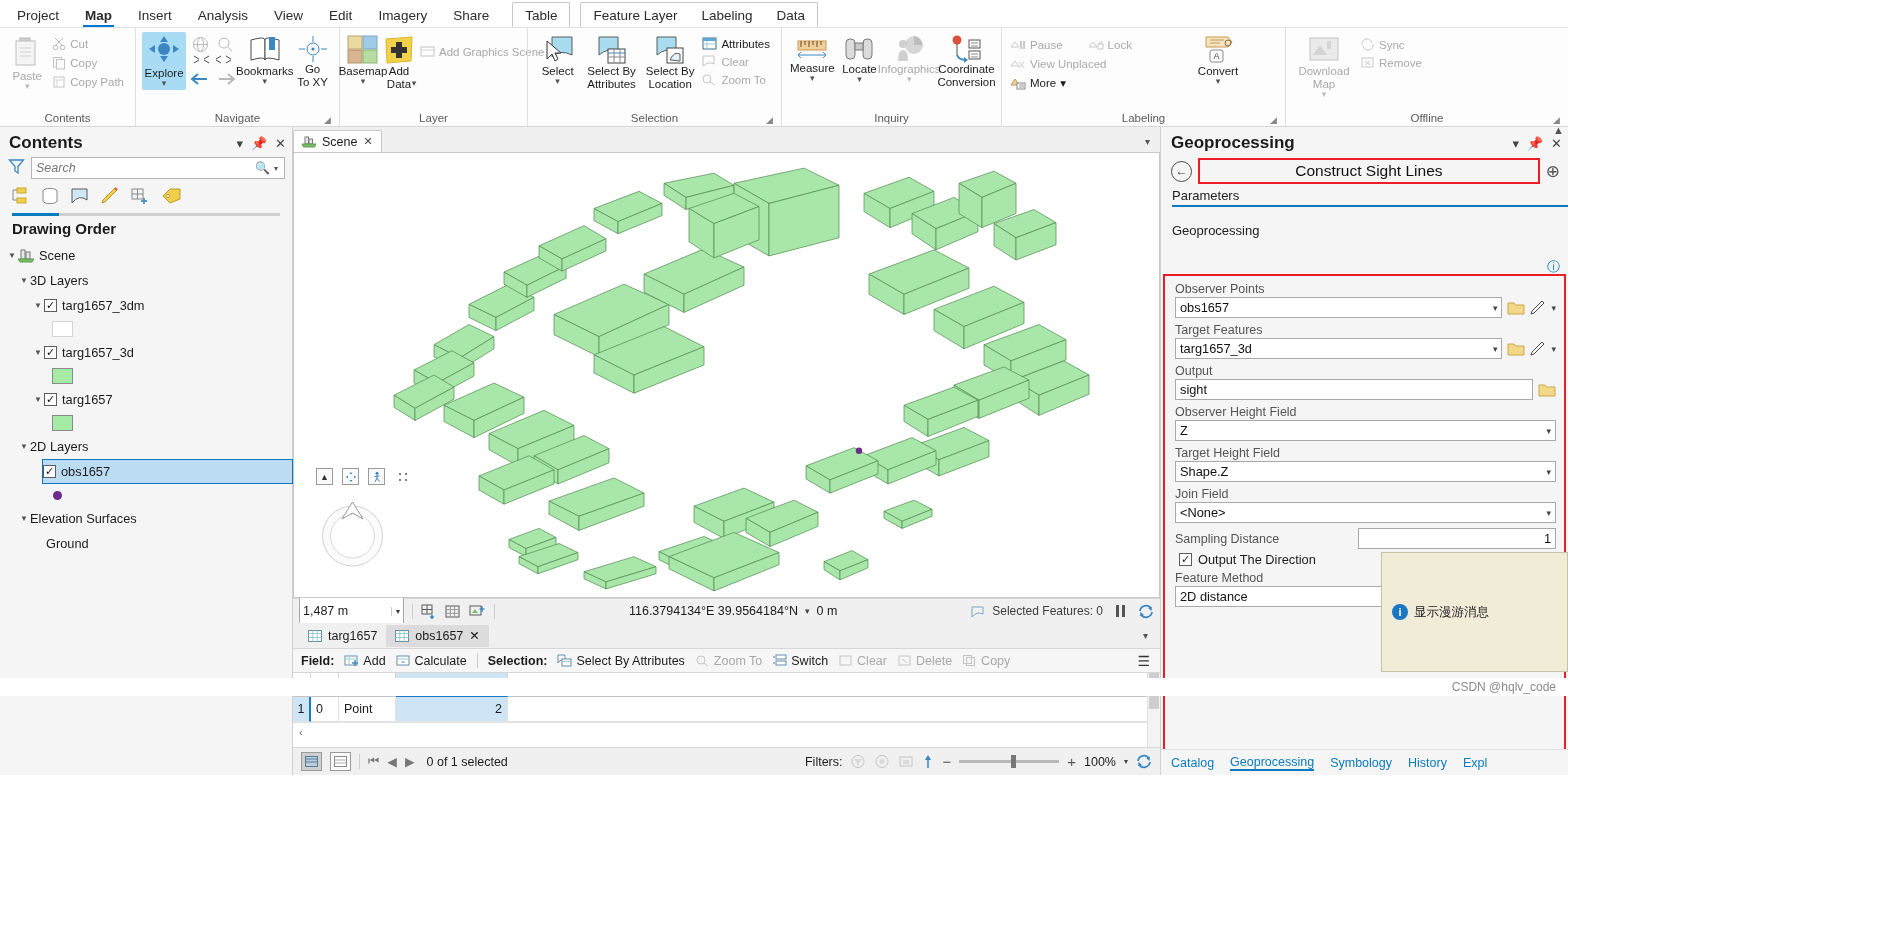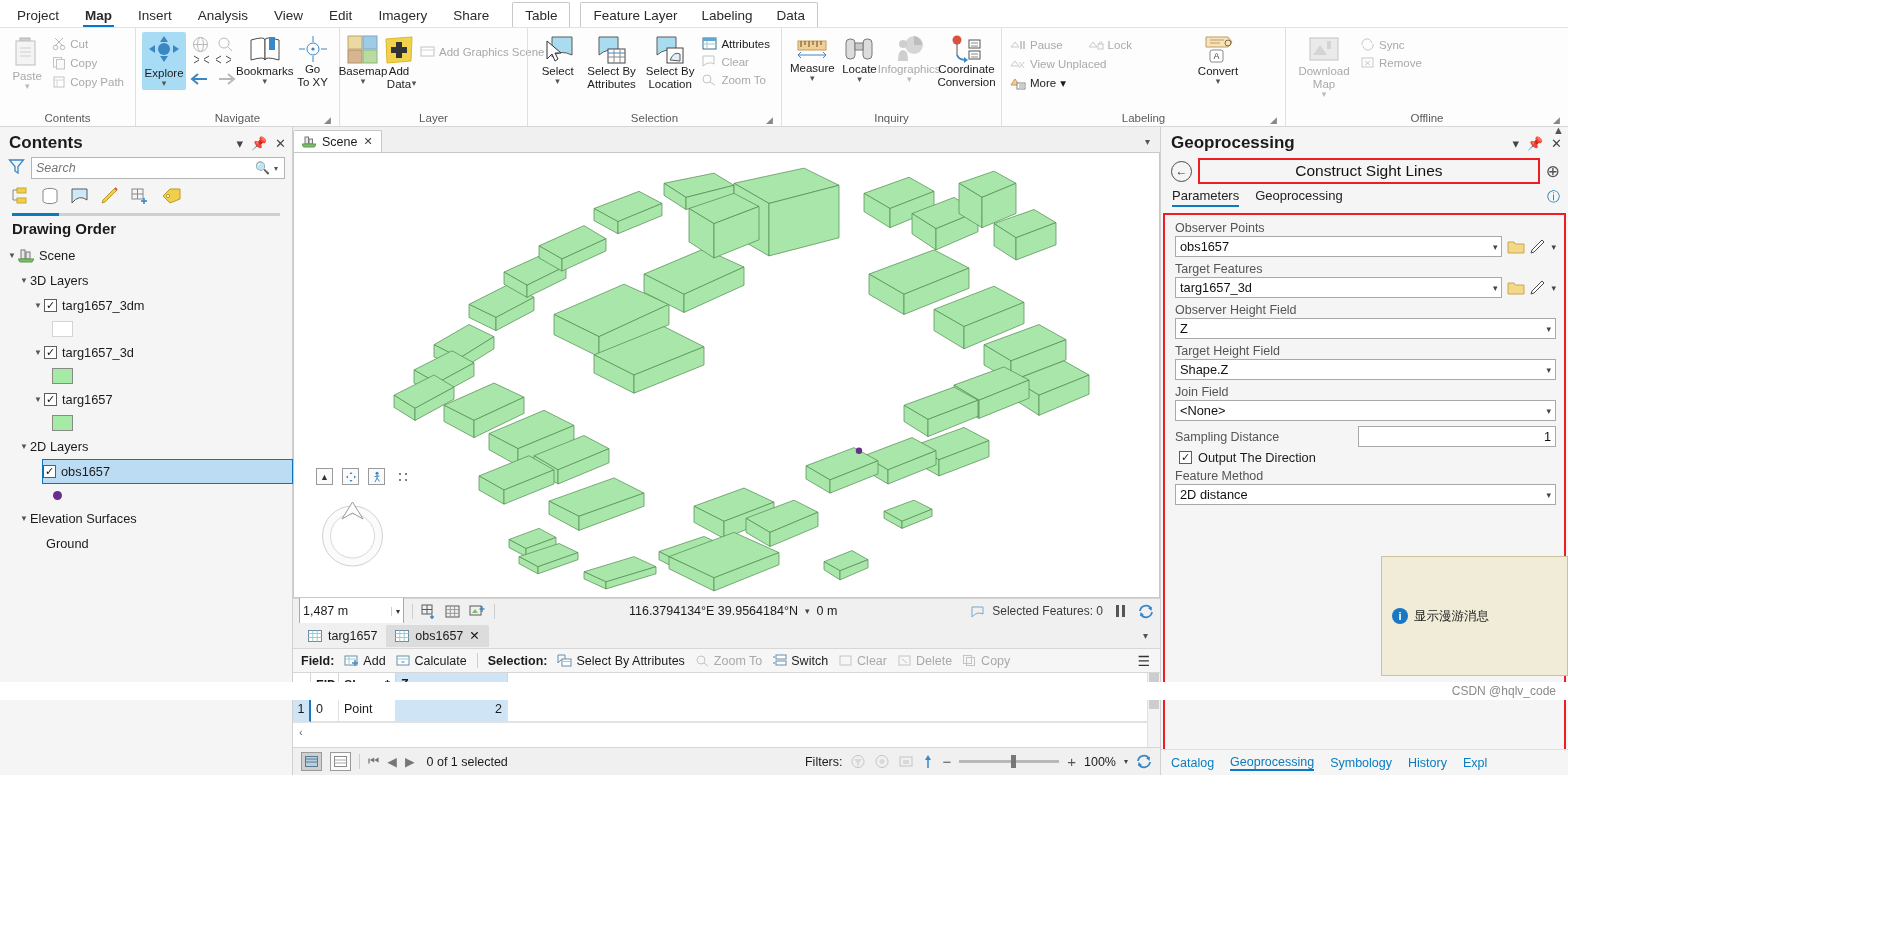--- a/index.html
+++ b/index.html
@@ -2,21 +2,21 @@
 <html><head>
 <meta charset="utf-8">
 <style>
   * { box-sizing: border-box; margin:0; padding:0; }
   html,body{
     width:1900px; height:942px; overflow:hidden;
     font-family:"Liberation Sans", sans-serif;
     background:#ffffff; color:#1b1b1b;
   }
   .app{ position:relative; width:1568px; height:701px; background:#4c1d95;
-        border-bottom:1px solid #eab308; }
+        border-bottom:5px solid #eab308; }
 
   
   .tabbar{ display:flex; align-items:flex-end; height:27px; background:#fff;
            padding-left:4px; font-size:13.5px; }
   .tabbar .tab{ padding:3px 13px 4px; color:#2b2b2b; cursor:default; white-space:nowrap;
                 position:relative; }
   .tabbar .tab.active{ font-weight:bold; }
   .tabbar .tab.active:after{ content:""; position:absolute; left:11px; right:11px; bottom:0px;
                              height:2.5px; background:#0078d4; }
   .ctxgroup{ display:flex; align-items:flex-end; border:1px solid #c8c8c8; border-bottom:none;
@@ -158,21 +158,21 @@
   .gp{ width:408px; background:#f5f5f5; border-left:1px solid #d0d0d0;
        display:flex; flex-direction:column; }
   .gp-head{ display:flex; align-items:center; padding:6px 6px 4px 10px;}
   .gp-title{ font-size:17px; font-weight:bold; flex:1; }
   .gp-sub{ display:flex; align-items:center; padding:3px 8px 6px 10px; position:relative; }
   .circbtn{ width:21px; height:21px; border-radius:50%; border:1.4px solid #4a4a4a;
             display:flex; align-items:center; justify-content:center; font-size:12px;
             color:#333; }
   .toolname{ flex:1; text-align:center; font-size:15.5px; color:#111; }
   .hl{ outline:2px solid #ee1c25; }
-  .gp-tabs{ display:flex; gap:16px; padding:0 0 0 11px; font-size:13px; }
+  .gp-tabs{ display:flex; gap:16px; padding:0 0 0 11px; font-size:13px;flex-direction:column; }
   .gp-tabs .gt{ padding-bottom:4px; position:relative; color:#222; }
   .gp-tabs .gt.active:after{ content:""; position:absolute; left:0; right:0; bottom:0;
                              height:2.5px; background:#0a7bc0; }
   .gp-tabs .help{ margin-left:auto; color:#0a7bc0; font-size:13px; padding-right:8px;}
   .gp-body{ flex:1; padding:6px 8px 4px 10px; }
   .fld{ margin-bottom:5px; }
   .fld label{ display:block; font-size:12.5px; color:#555; margin-bottom:1px; }
   .ctl{ display:flex; align-items:center; gap:5px; }
   .inp{ flex:1; height:21px; background:#fff; border:1px solid #a9a9a9;
         display:flex; align-items:center; padding:0 4px; font-size:12.8px; color:#111;
@@ -1269,21 +1269,21 @@
         <div class="toolname hl" style="padding:2px 10px;margin:0 8px">Construct Sight Lines</div>
         <span style="font-size:17px;color:#555">⊕</span>
       </div>
 
       <div class="gp-tabs">
         <div class="gt active">Parameters</div>
         <div class="gt">Geoprocessing</div>
         <span class="help">ⓘ</span>
       </div>
 
-      <div class="gp-body hl" style="margin:8px 4px 0 4px">
+      <div class="gp-body hl" style="margin:0 4px 0 4px">
 
         <div class="fld">
           <label>Observer Points</label>
           <div class="ctl">
             <div class="inp">
               <span>obs1657</span>
               <span class="car">▾</span>
             </div>
             <span class="ic">
               <svg width="18" height="16" viewBox="0 0 18 16">
@@ -1313,20 +1313,33 @@
             </span>
             <span class="ic">
               <svg width="16" height="16" viewBox="0 0 16 16">
                   <path d="M1 14 L4 13 L14 3 L12 1 L2 11 Z" fill="#fff" stroke="#4a4a4a"></path>
                 </svg>
             </span>
             <span class="car" style="font-size:9px;color:#444">▾</span>
           </div>
         </div>
 
+        <div class="fld">
+          <label>Output</label>
+          <div class="ctl">
+            <div class="inp">
+              <span>sight</span>
+            </div>
+            <span class="ic">
+              <svg width="18" height="16" viewBox="0 0 18 16">
+                  <path d="M1 3 L7 3 L8.5 5 L17 5 L17 14 L1 14 Z" fill="#f3d88a" stroke="#c9a84a"></path>
+                </svg>
+            </span>
+          </div>
+        </div>
 
         <div class="fld">
           <label>Observer Height Field</label>
           <div class="ctl">
             <div class="inp">
               <span>Z</span>
               <span class="car">▾</span>
             </div>
           </div>
         </div>

